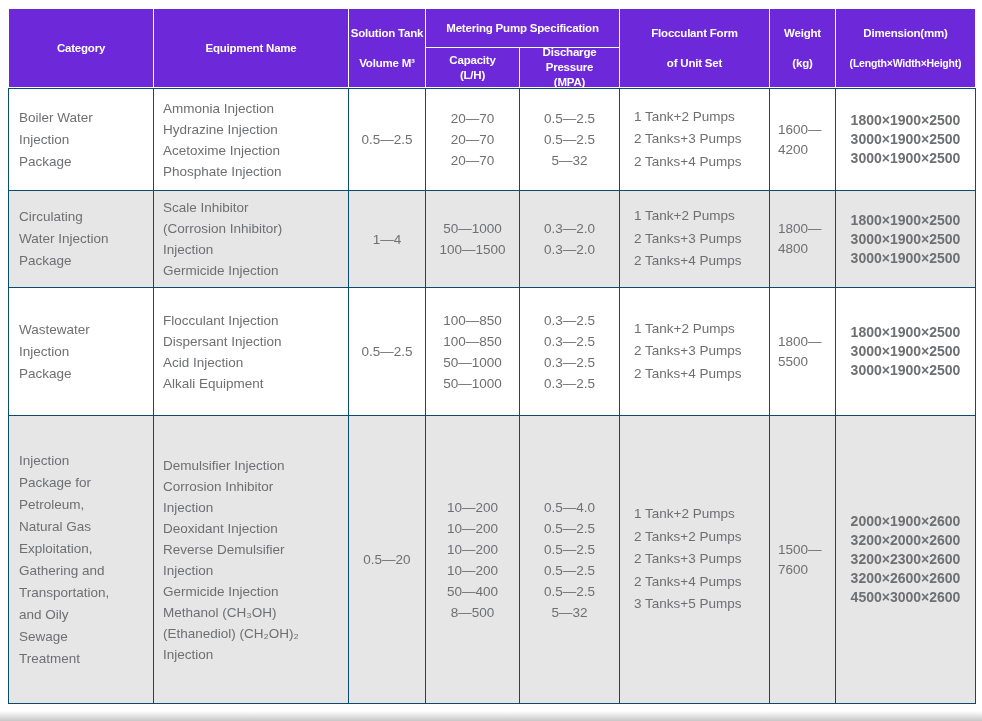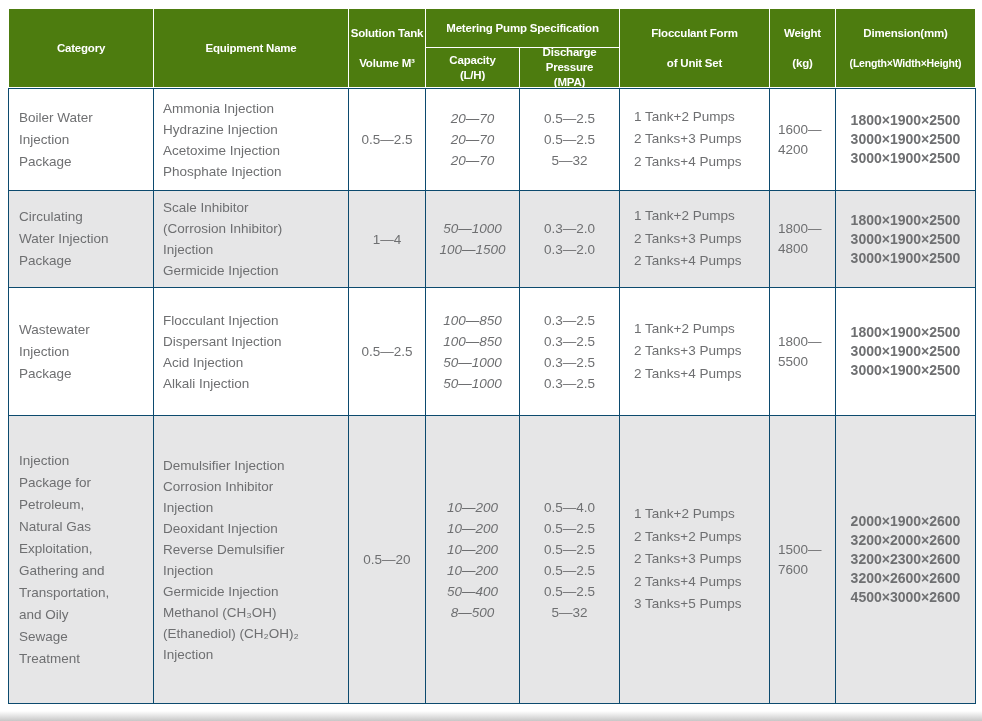--- a/index.html
+++ b/index.html
@@ -12,21 +12,21 @@
   .spec-table{position:absolute;left:8px;top:8px;width:968px;}
 
   
   .thead{
     display:grid;
     grid-template-columns:144px 194px 76px 93px 99px 149px 65px 139px;
     grid-template-rows:38px 39px;
     gap:1px;padding:1px;background:#ffffff;
   }
   .th{
-    background:#4d7c0f;color:#ffffff;font-weight:bold;font-size:11.5px;
+    background:#6d28d9;color:#ffffff;font-weight:bold;font-size:11.5px;
     letter-spacing:-0.2px;text-align:center;
     display:flex;flex-direction:column;align-items:center;justify-content:center;
   }
   .th-cat {grid-area:1 / 1 / 3 / 2;}
   .th-equip{grid-area:1 / 2 / 3 / 3;}
   .th-sol {grid-area:1 / 3 / 3 / 4;}
   .th-met {grid-area:1 / 4 / 2 / 6;}
   .th-capy{grid-area:2 / 4 / 3 / 5;}
   .th-dis {grid-area:2 / 5 / 3 / 6;}
   .th-comb{grid-area:1 / 6 / 3 / 7;}
@@ -52,21 +52,21 @@
   }
   .cell.shaded{background:#e6e6e7;}
   .line{white-space:nowrap;}
 
   .c-category{align-items:flex-start;text-align:left;padding-left:10px;}
   .c-category .line{line-height:22px;}
   .c-equipment{align-items:flex-start;text-align:left;padding-left:9px;}
   .c-equipment .line{line-height:21px;}
   .c-tank_volume{align-items:center;text-align:center;}
   .c-capacity{align-items:center;text-align:center;}
-  .c-capacity .line{line-height:21px;font-style:italic;}
+  .c-capacity .line{line-height:21px;}
   .c-discharge{align-items:center;text-align:center;}
   .c-discharge .line{line-height:21px;}
   .c-combination{align-items:flex-start;text-align:left;padding-left:14px;}
   .c-combination .line{line-height:22.5px;}
   .c-weight{align-items:flex-start;text-align:left;padding-left:8px;}
   .c-weight .line{line-height:20px;}
   .c-dimension{align-items:center;text-align:center;font-size:14px;font-weight:bold;}
   .c-dimension .line{line-height:19px;}
 
   
@@ -195,21 +195,21 @@
         </div>
         <div class="cell c-category">
           <div class="line">Wastewater</div>
           <div class="line">Injection</div>
           <div class="line">Package</div>
         </div>
         <div class="cell c-equipment">
           <div class="line">Flocculant Injection</div>
           <div class="line">Dispersant Injection</div>
           <div class="line">Acid Injection</div>
-          <div class="line">Alkali Injection</div>
+          <div class="line">Alkali Equipment</div>
         </div>
         <div class="cell c-tank_volume">
           <div class="line">0.5—2.5</div>
         </div>
         <div class="cell c-capacity">
           <div class="line">100—850</div>
           <div class="line">100—850</div>
           <div class="line">50—1000</div>
           <div class="line">50—1000</div>
         </div>

